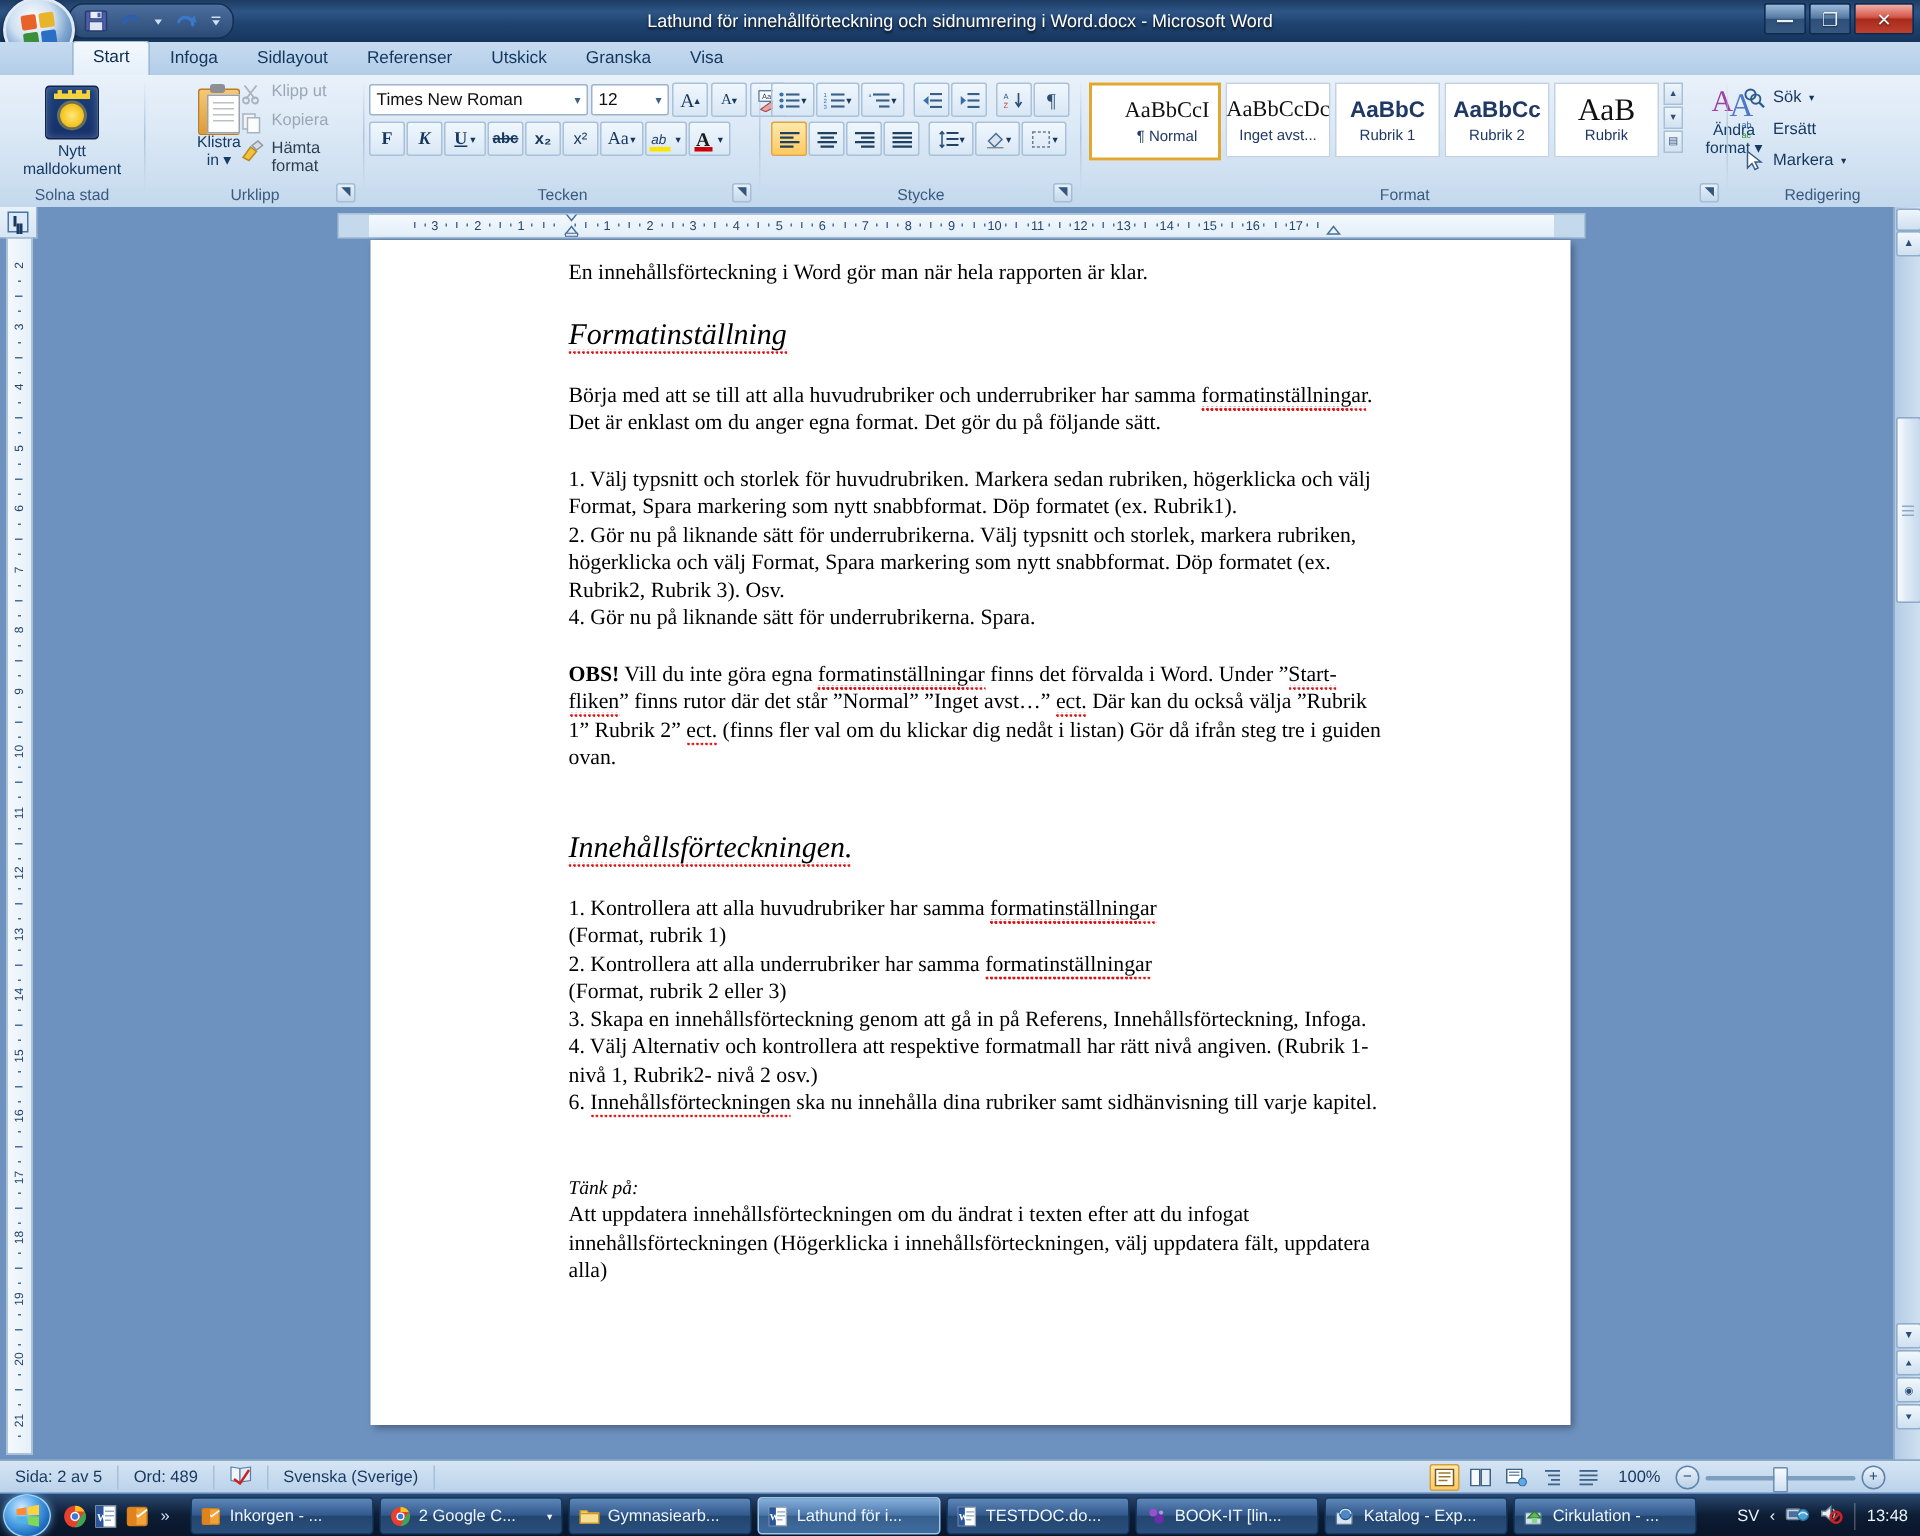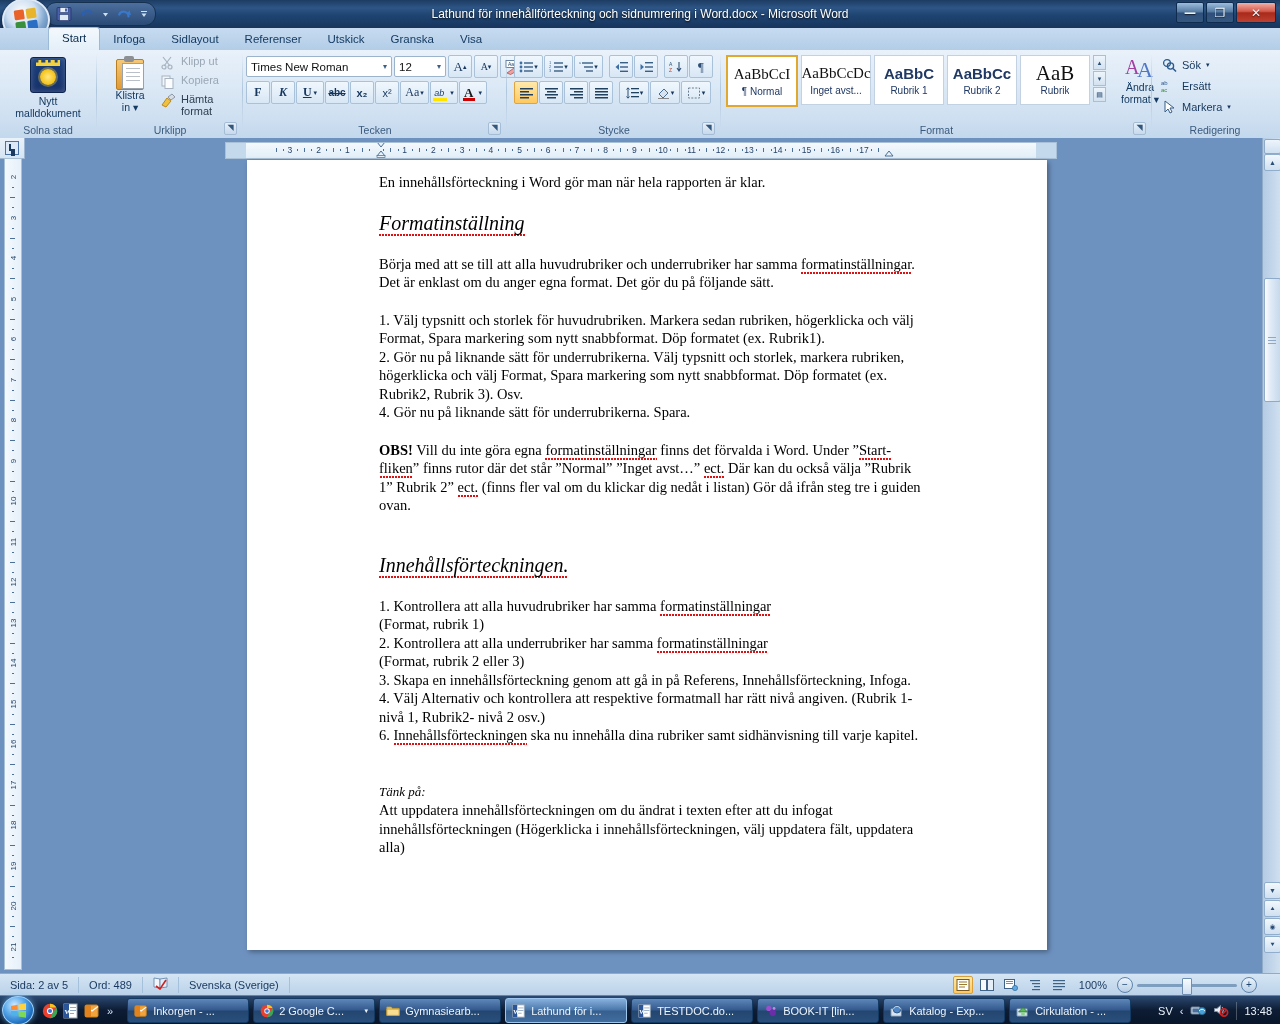--- a/index.html
+++ b/index.html
@@ -128,21 +128,21 @@
   .tbtn.boxed{background:linear-gradient(to bottom,#f0f7fd,#d8e7f5);border-color:#a9c2d9;}
 
   
   .stylecard{
     width:68px;height:48px;background:#fff;border:1px solid #c2d2e2;
     display:flex;flex-direction:column;align-items:center;justify-content:center;
     font-size:10px;color:#1f3864;
   }
   .stylecard .sample{font-family:"Liberation Serif",serif;font-size:15px;color:#111;line-height:17px;white-space:nowrap;overflow:hidden;}
   .stylecard .nm{font-size:10px;color:#1f3864;margin-top:3px;white-space:nowrap;overflow:hidden;}
-  .stylecard.sel{border:2px solid #e0a82e;box-shadow:0 0 0 1px #fff inset;}
+  .stylecard.sel{border:2px solid #e0a82e;box-shadow:0 0 0 1px #fff inset;padding-left:16px;}
   .stylecard.h1 .sample,.stylecard.h2 .sample{color:#1f3864;font-weight:bold;font-family:"Liberation Sans",sans-serif;}
   .stylecard.h3 .sample{font-size:21px;font-family:"Liberation Serif",serif;}
 
   .spin{width:13px;height:46px;display:flex;flex-direction:column;gap:1px;}
   .spin div{flex:1;background:linear-gradient(to bottom,#eef5fb,#d3e2f0);border:1px solid #a8c0d6;font-size:7px;line-height:13px;text-align:center;color:#2d4f75;}
 
   
   .editrow{display:flex;align-items:center;gap:5px;height:21px;font-size:11px;color:#14365c;}
 
   
@@ -348,21 +348,21 @@
           <span>Nytt</span>
           <span>malldokument</span>
         </div>
       </div>
       <div class="glabel">Solna stad</div>
     </div>
     <div class="gsep" style="left:96px"></div>
 
     <div class="rgroup" style="left:100px;width:140px;">
       <div class="gbody">
-        <div style="position:absolute;left:4px;top:2px;width:52px;text-align:right;" class="bigbtn">
+        <div style="position:absolute;left:20px;top:2px;width:52px;text-align:right;" class="bigbtn">
           <div class="clip-icon">
             <div class="clip-board"></div>
               <div class="clip-clip"></div>
               <div class="clip-page"></div>
           </div>
           <span>Klistra</span>
           <span><span>in</span> ▾</span>
         </div>
         <div style="position:absolute;left:60px;top:4px;">
           <div class="smallrow dim">

